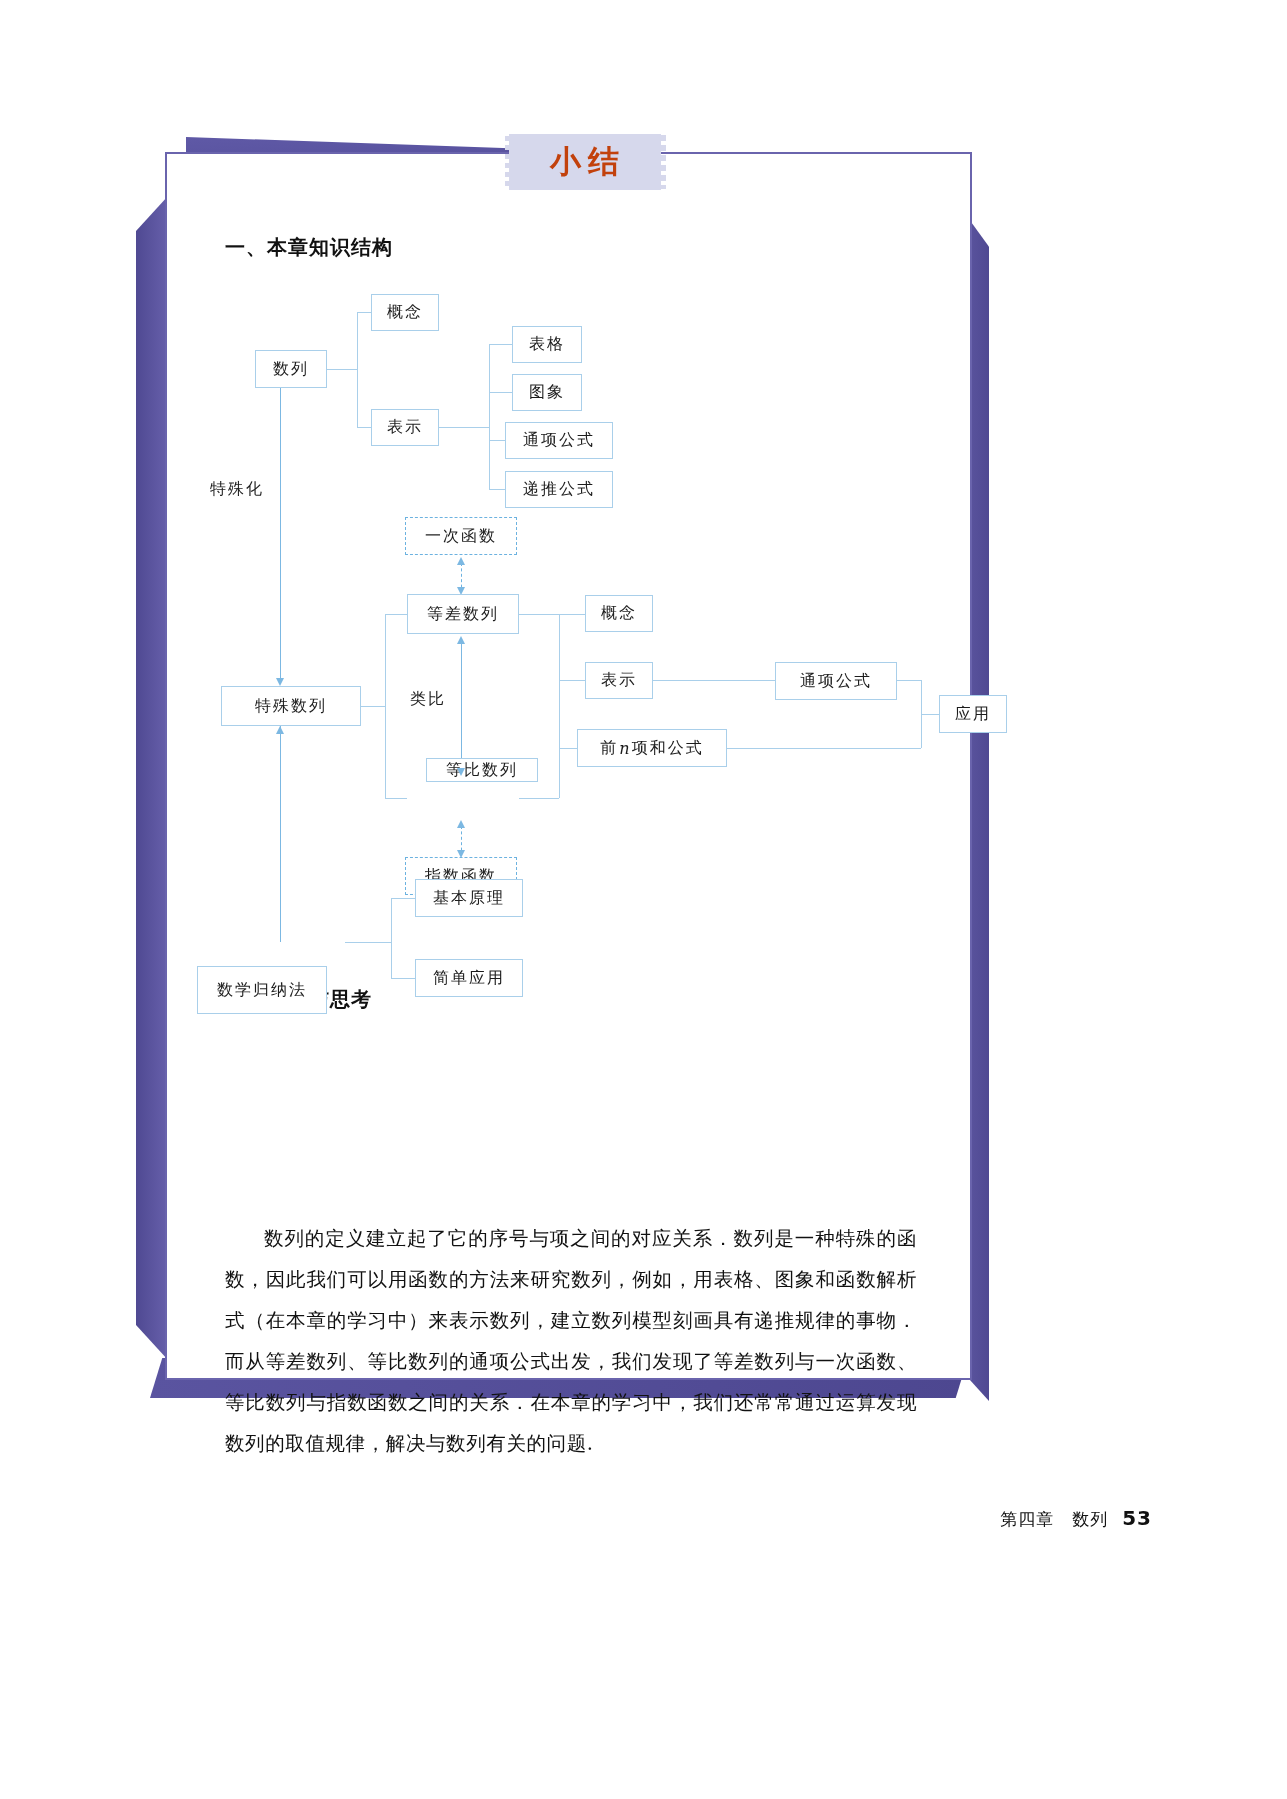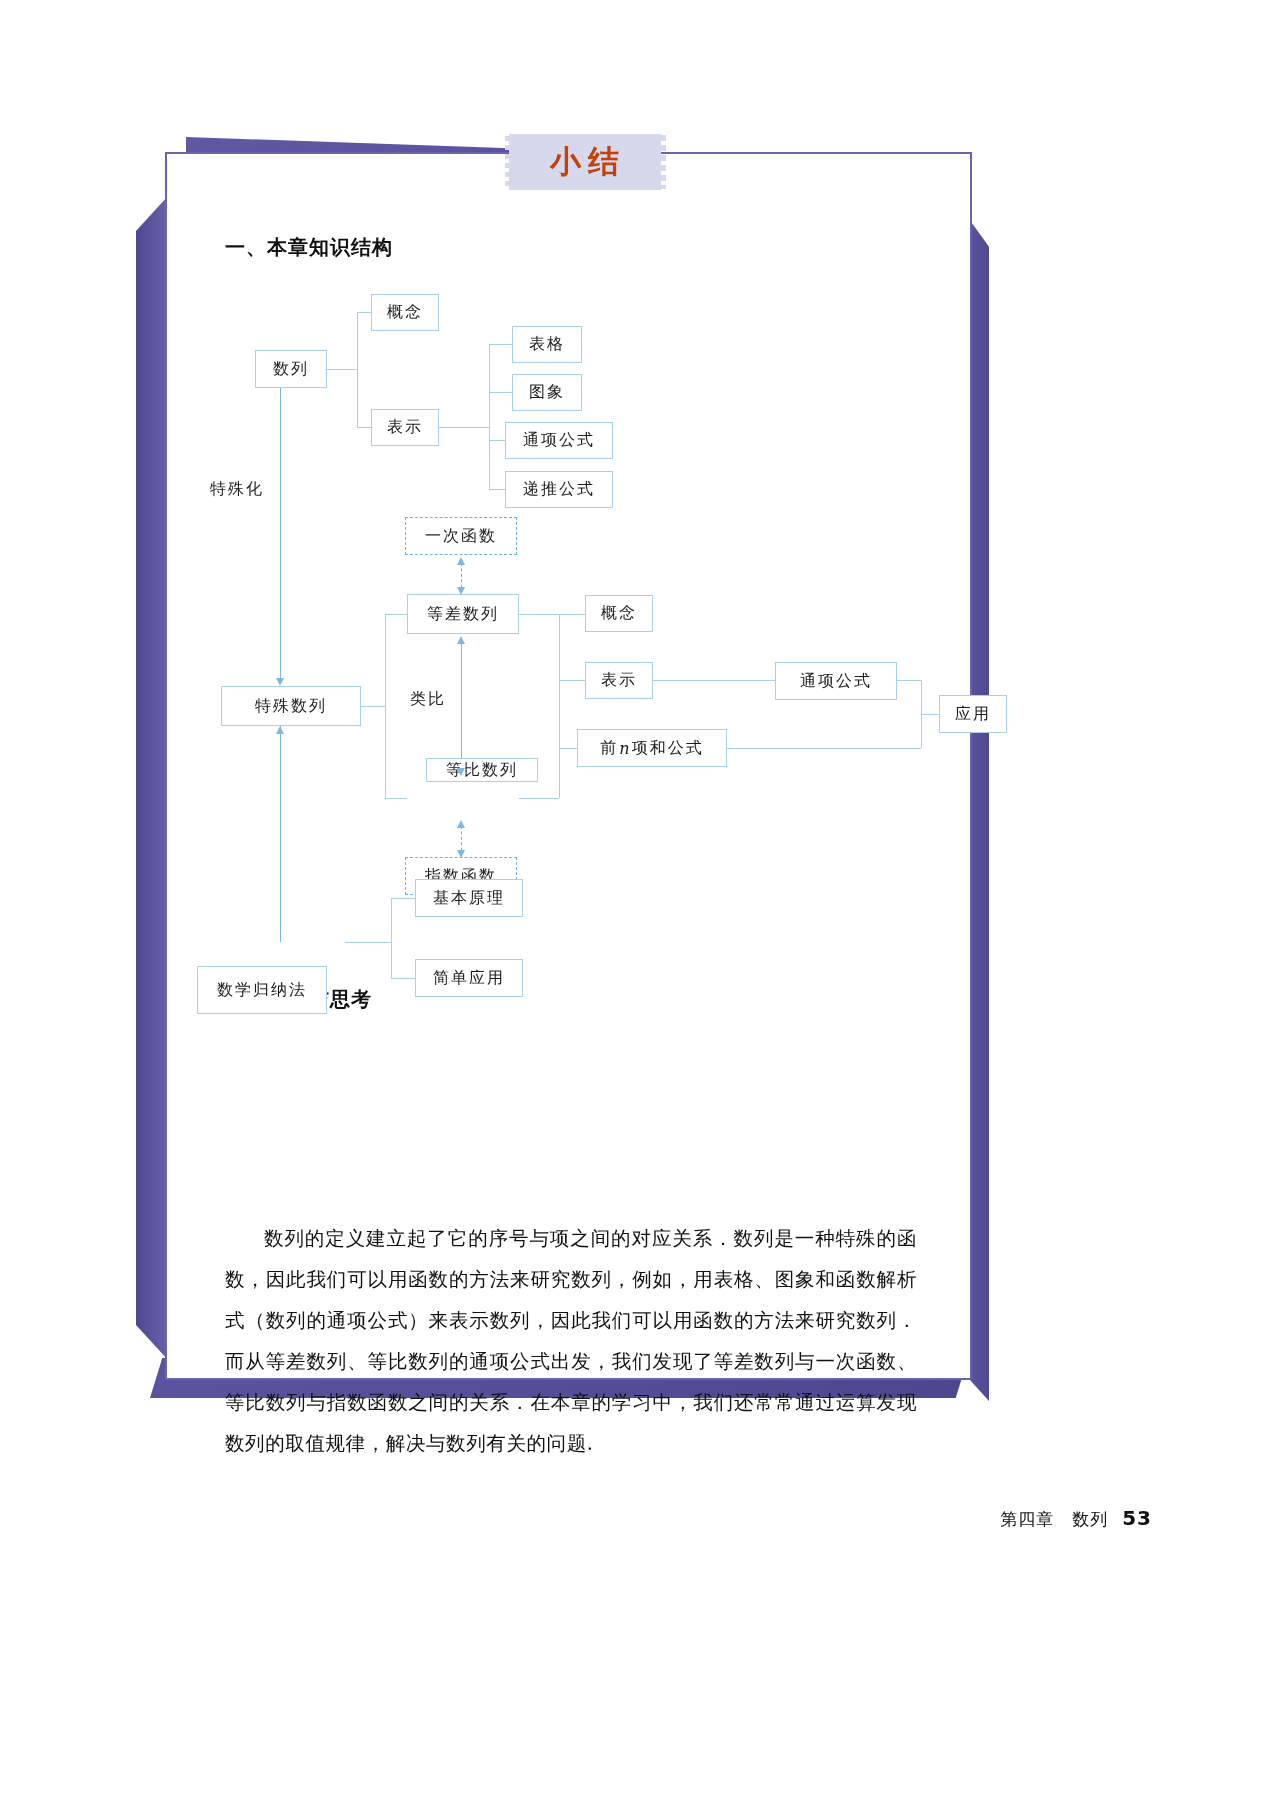--- a/index.html
+++ b/index.html
@@ -246,21 +246,21 @@
 
       <div class="ln h" style="left:178px; top:668px; width:46px;"></div>
       <div class="ln v" style="left:224px; top:624px; height:80px;"></div>
       <div class="ln h" style="left:224px; top:624px; width:24px;"></div>
       <div class="ln h" style="left:224px; top:704px; width:24px;"></div>
     </div>
 
     <div class="section-heading" id="heading-2">二、回顾与思考</div>
 
 
-    <p class="para" id="para-2">数列的定义建立起了它的序号与项之间的对应关系．数列是一种特殊的函数，因此我们可以用函数的方法来研究数列，例如，用表格、图象和函数解析式（数列的通项公式）来表示数列，因此我们可以用函数的方法来研究数列．而从等差数列、等比数列的通项公式出发，我们发现了等差数列与一次函数、等比数列与指数函数之间的关系．在本章的学习中，我们还常常通过运算发现数列的取值规律，解决与数列有关的问题.</p>
+    <p class="para" id="para-2">数列的定义建立起了它的序号与项之间的对应关系．数列是一种特殊的函数，因此我们可以用函数的方法来研究数列，例如，用表格、图象和函数解析式（在本章的学习中）来表示数列，建立数列模型刻画具有递推规律的事物．而从等差数列、等比数列的通项公式出发，我们发现了等差数列与一次函数、等比数列与指数函数之间的关系．在本章的学习中，我们还常常通过运算发现数列的取值规律，解决与数列有关的问题.</p>
 
   </div>
 </div>
 
 <div id="title-tag">
   <span class="tag-text">小结</span>
 </div>
 
 <div id="footer">
   <span>第四章　数列</span>

